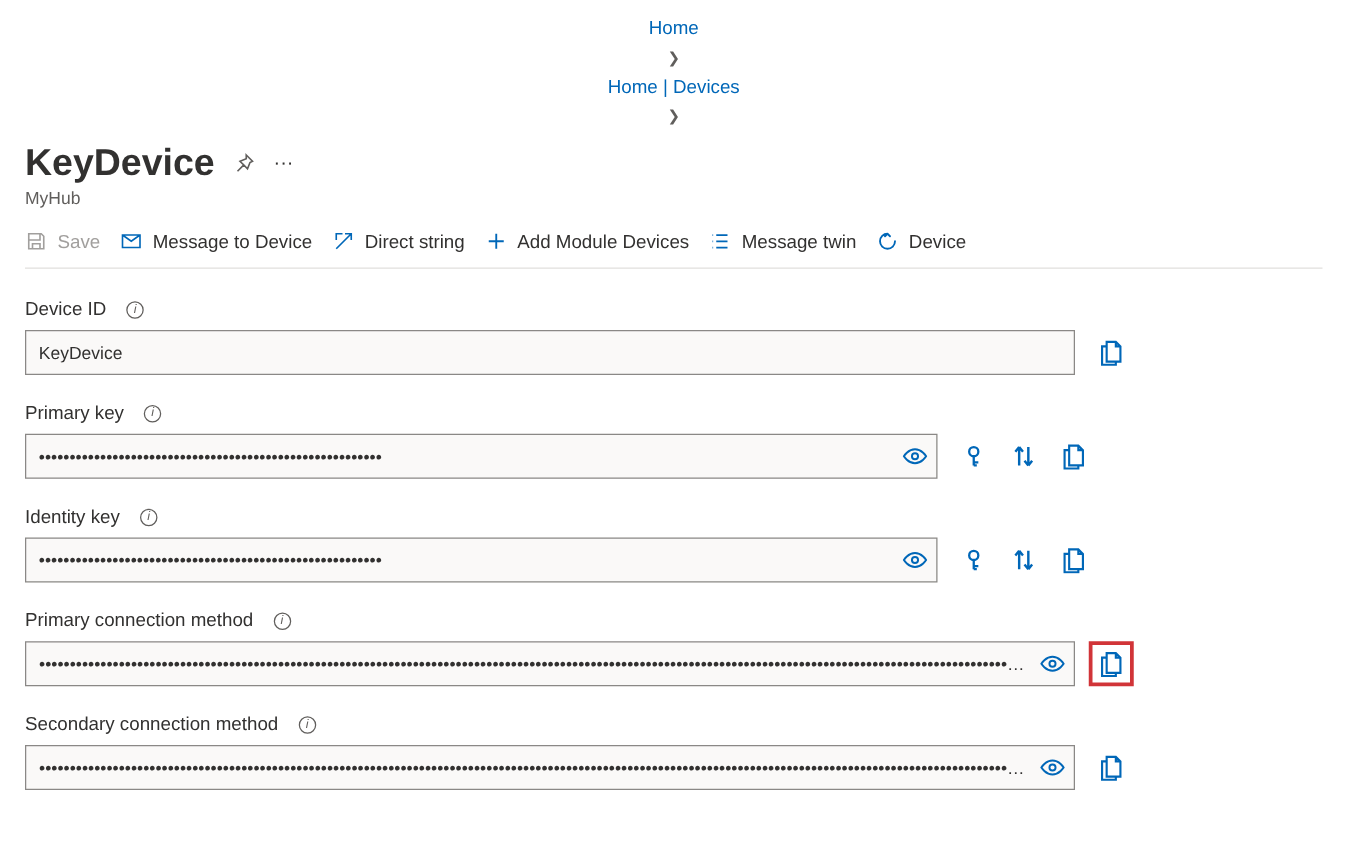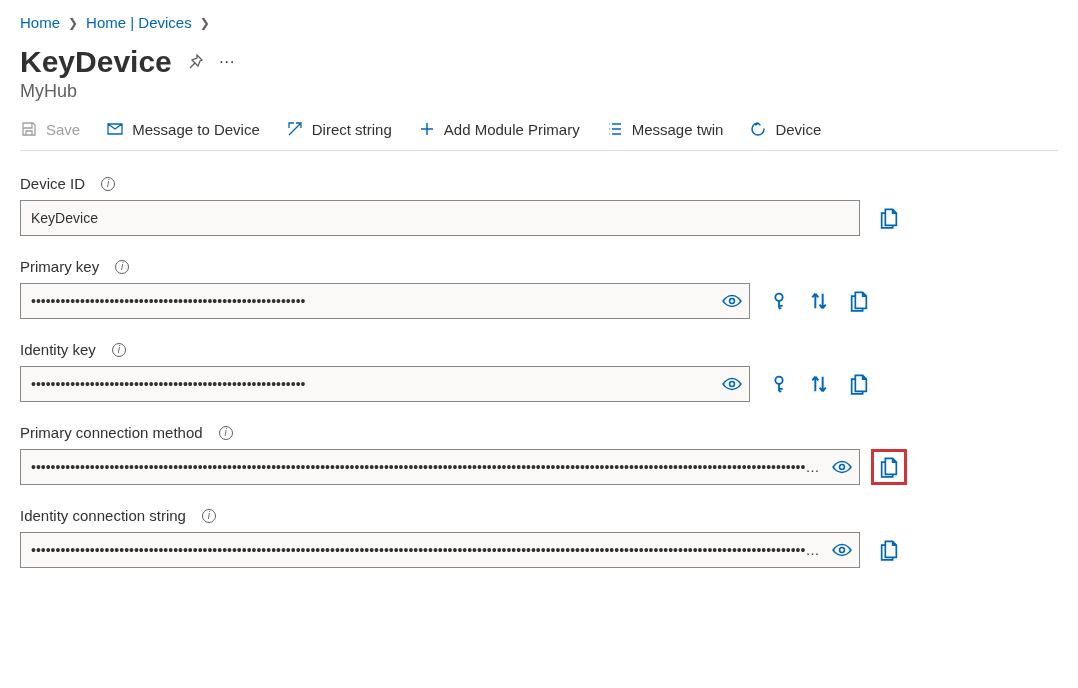--- a/index.html
+++ b/index.html
@@ -9,45 +9,46 @@
       color: #323130;
       background: #fff;
       padding: 14px 20px;
     }
     .breadcrumb {
       display: flex;
       align-items: center;
       gap: 8px;
       margin-bottom: 14px;
       font-size: 15px;
+      flex-direction: column;
     }
     .breadcrumb a { color: #0067b8; text-decoration: none; cursor: pointer; }
     .breadcrumb .chev { color: #605e5c; font-size: 12px; }
     .title-row {
       display: flex;
       align-items: center;
       gap: 14px;
       margin-bottom: 2px;
     }
     .title {
       font-size: 30px;
       font-weight: 600;
       color: #323130;
     }
     .title-icon {
       width: 18px; height: 18px;
       color: #605e5c;
       cursor: pointer;
       display:flex; align-items:center; justify-content:center;
     }
-    .subtitle { color: #605e5c; font-size: 18px; margin-bottom: 18px; }
+    .subtitle { color: #605e5c; font-size: 14px; margin-bottom: 18px; }
     .toolbar {
       display: flex;
       align-items: center;
-      gap: 26px;
+      gap: 16px;
       padding-bottom: 12px;
       border-bottom: 1px solid #e1dfdd;
       margin-bottom: 24px;
     }
     .toolbar-item {
       display: flex;
       align-items: center;
       gap: 8px;
       cursor: pointer;
       font-size: 15px;
@@ -210,21 +211,21 @@
         </svg>
       </span>
     <span>Direct string</span>
   </div>
   <div class="toolbar-item">
     <span class="ticon">
         <svg viewBox="0 0 18 18">
           <use href="#i-plus"></use>
         </svg>
       </span>
-    <span>Add Module Primary</span>
+    <span>Add Module Devices</span>
   </div>
   <div class="toolbar-item">
     <span class="ticon">
         <svg viewBox="0 0 18 18">
           <use href="#i-list"></use>
         </svg>
       </span>
     <span>Message twin</span>
   </div>
   <div class="toolbar-item">
@@ -337,21 +338,21 @@
       <span class="action-icon highlight">
           <svg viewBox="0 0 18 18">
             <use href="#i-copy"></use>
           </svg>
         </span>
     </div>
   </div>
 
   <div>
     <div class="field-label">
-      <span>Identity connection string</span>
+      <span>Secondary connection method</span>
       <span class="info-icon">i</span>
     </div>
     <div class="field-row">
       <div class="input-wrap">
         <input class="input has-eye" readonly="" value="•••••••••••••••••••••••••••••••••••••••••••••••••••••••••••••••••••••••••••••••••••••••••••••••••••••••••••••••••••••••••••••••••••••••••••••••••••••••••••••••••••••••••••••••••••••••••••••••••••••••••••••••••••••••••••••••••••••" style="">
         <span class="eye">
             <svg viewBox="0 0 18 18">
               <use href="#i-eye"></use>
             </svg>
           </span>

